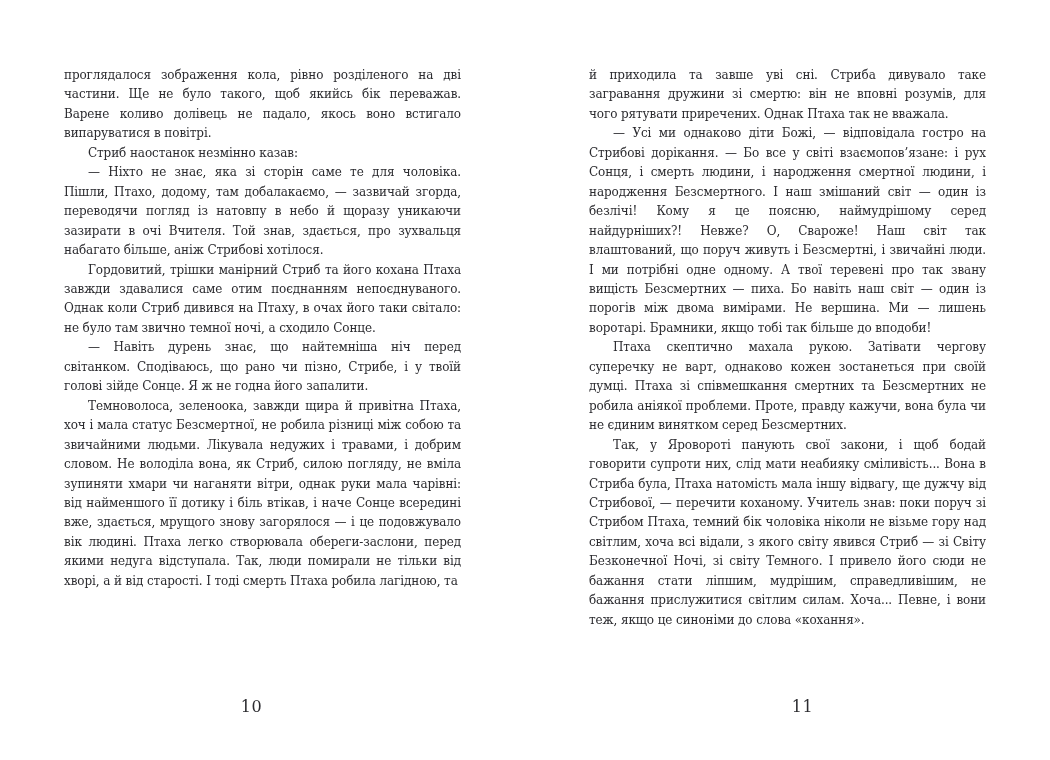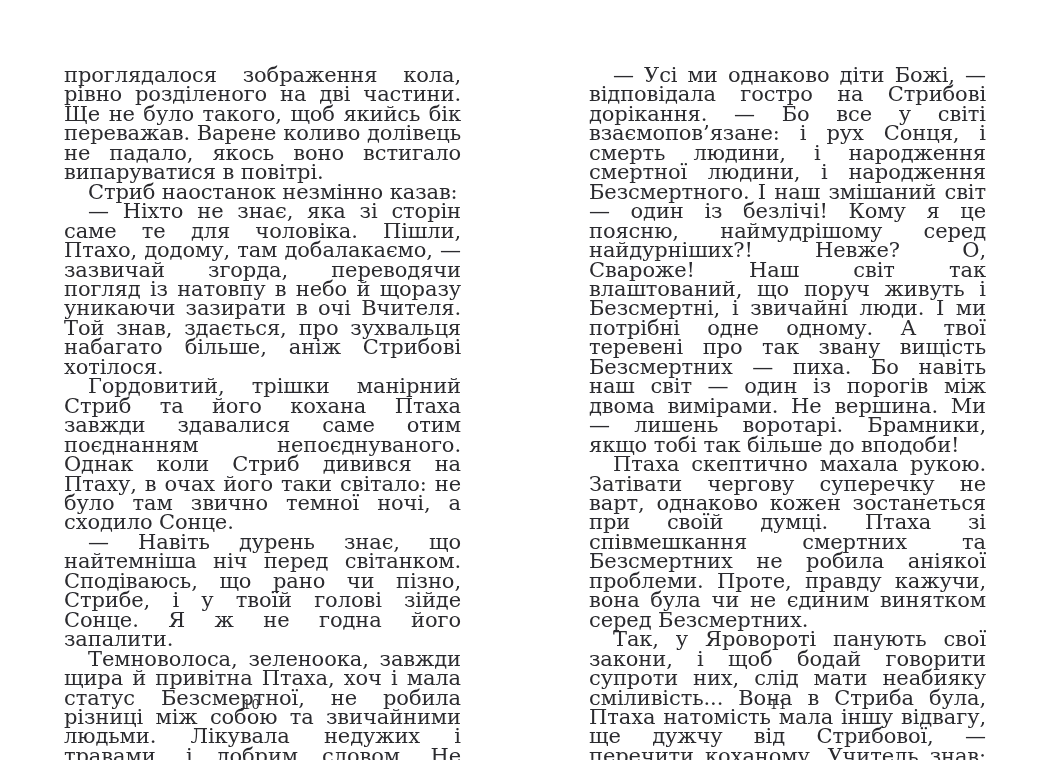--- a/index.html
+++ b/index.html
@@ -24,57 +24,58 @@
     top: 66px;
     width: 397px;
   }
   .page-left  { left: 64px; }
   .page-right { left: 589px; }
   .page p {
     margin: 0;
     padding: 0;
     text-align: justify;
     text-indent: 24px;
-    font-size: 21px;
+    font-size: 12px;
     line-height: 19.45px;
     color: #2b2b2f;
     letter-spacing: -0.1px;
     hyphens: auto;
     -webkit-hyphens: auto;
   }
   .page p.cont {
     text-indent: 0;
   }
   .page-number {
     position: absolute;
     top: 697px;
     width: 397px;
     text-align: center;
-    font-size: 13px;
+    font-size: 16px;
     color: #2b2b2f;
     letter-spacing: 0.5px;
   }
   .page-number.pn-left  { left: 53px; }
-  .page-number.pn-right { left: 580px; }
+  .page-number.pn-right { left: 604px; }
 </style>
 </head>
 <body>
 
 <div class="spread">
 
   <div class="page page-left" lang="uk">
     <p class="cont">проглядалося зображення кола, рівно розділеного на дві частини. Ще не було такого, щоб якийсь бік переважав. Варене коливо долівець не падало, якось воно встигало випаруватися в повітрі.</p>
     <p>Стриб наостанок незмінно казав:</p>
     <p>— Ніхто не знає, яка зі сторін саме те для чоловіка. Пішли, Птахо, додому, там добалакаємо, — зазвичай згорда, переводячи погляд із натовпу в небо й щоразу уникаючи зазирати в очі Вчителя. Той знав, здається, про зухвальця набагато більше, аніж Стрибові хотілося.</p>
     <p>Гордовитий, трішки манірний Стриб та його кохана Птаха завжди здавалися саме отим поєднанням непоєднуваного. Однак коли Стриб дивився на Птаху, в очах його таки світало: не було там звично темної ночі, а сходило Сонце.</p>
     <p>— Навіть дурень знає, що найтемніша ніч перед світанком. Сподіваюсь, що рано чи пізно, Стрибе, і у твоїй голові зійде Сонце. Я ж не годна його запалити.</p>
     <p>Темноволоса, зеленоока, завжди щира й привітна Птаха, хоч і мала статус Безсмертної, не робила різниці між собою та звичайними людьми. Лікувала недужих і травами, і добрим словом. Не володіла вона, як Стриб, силою погляду, не вміла зупиняти хмари чи наганяти вітри, однак руки мала чарівні: від найменшого її дотику і біль втікав, і наче Сонце всередині вже, здається, мрущого знову загорялося — і це подовжувало вік людині. Птаха легко створювала обереги-заслони, перед якими недуга відступала. Так, люди помирали не тільки від хворі, а й від старості. І тоді смерть Птаха робила лагідною, та</p>
   </div>
 
   <div class="page page-right" lang="uk">
+    <p class="cont">й приходила та завше уві сні. Стриба дивувало таке загравання дружини зі смертю: він не вповні розумів, для чого рятувати приречених. Однак Птаха так не вважала.</p>
     <p>— Усі ми однаково діти Божі, — відповідала гостро на Стрибові дорікання. — Бо все у світі взаємопов’язане: і рух Сонця, і смерть людини, і народження смертної людини, і народження Безсмертного. І наш змішаний світ — один із безлічі! Кому я це поясню, наймудрішому серед найдурніших?! Невже? О, Свароже! Наш світ так влаштований, що поруч живуть і Безсмертні, і звичайні люди. І ми потрібні одне одному. А твої теревені про так звану вищість Безсмертних — пиха. Бо навіть наш світ — один із порогів між двома вимірами. Не вершина. Ми — лишень воротарі. Брамники, якщо тобі так більше до вподоби!</p>
     <p>Птаха скептично махала рукою. Затівати чергову суперечку не варт, однаково кожен зостанеться при своїй думці. Птаха зі співмешкання смертних та Безсмертних не робила аніякої проблеми. Проте, правду кажучи, вона була чи не єдиним винятком серед Безсмертних.</p>
     <p>Так, у Яровороті панують свої закони, і щоб бодай говорити супроти них, слід мати неабияку сміливість... Вона в Стриба була, Птаха натомість мала іншу відвагу, ще дужчу від Стрибової, — перечити коханому. Учитель знав: поки поруч зі Стрибом Птаха, темний бік чоловіка ніколи не візьме гору над світлим, хоча всі відали, з якого світу явився Стриб — зі Світу Безконечної Ночі, зі світу Темного. І привело його сюди не бажання стати ліпшим, мудрішим, справедливішим, не бажання прислужитися світлим силам. Хоча... Певне, і вони теж, якщо це синоніми до слова «кохання».</p>
 
   </div>
 
   <div class="page-number pn-left">10</div>
   <div class="page-number pn-right">11</div>
 
 </div>

